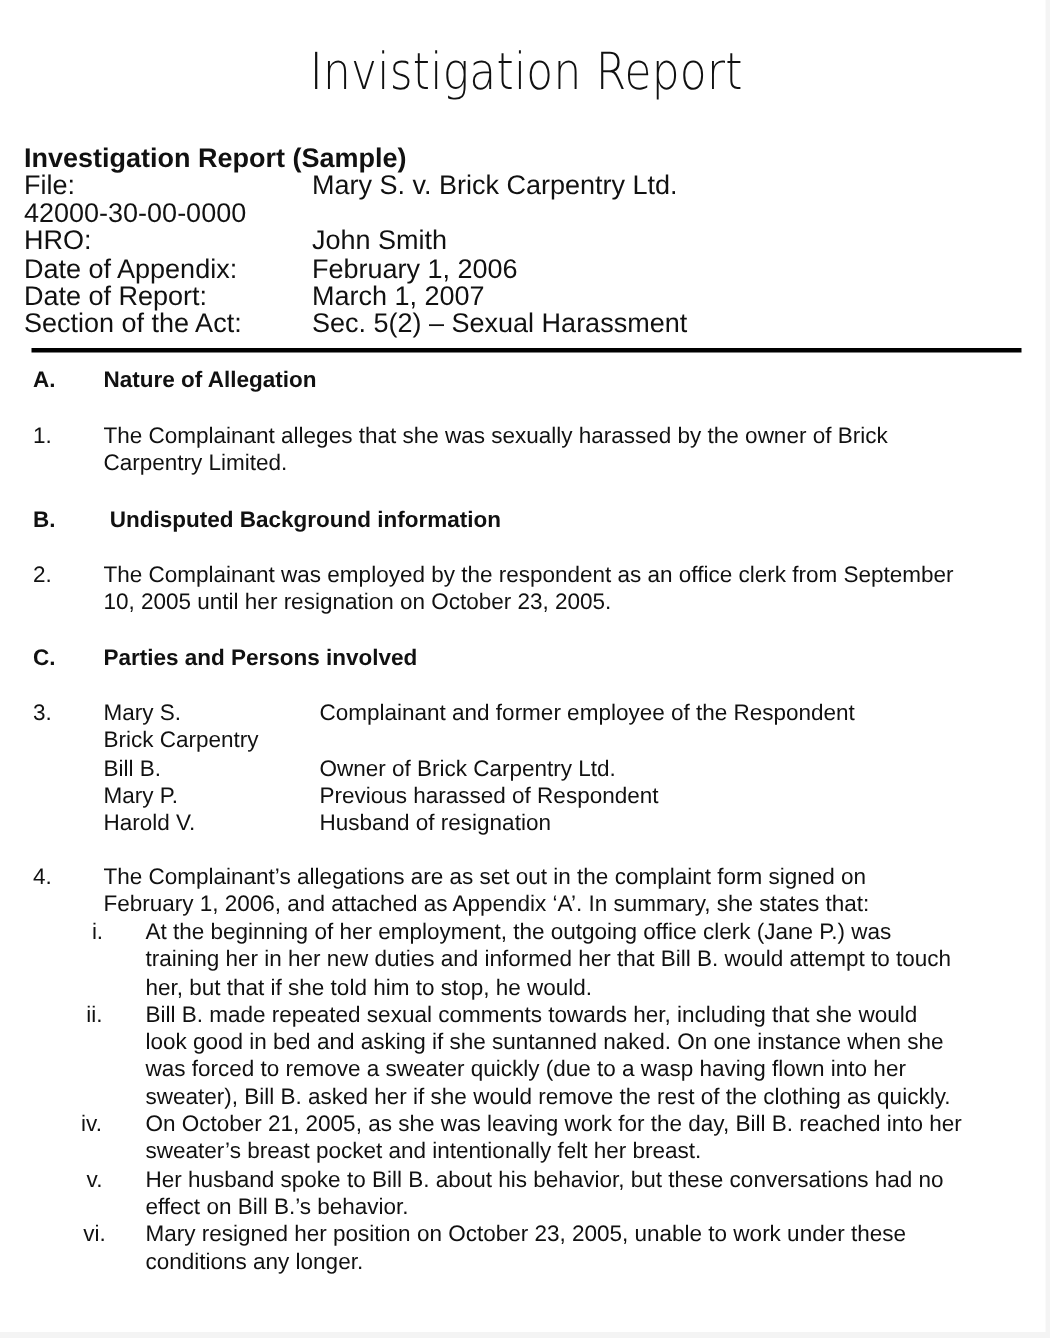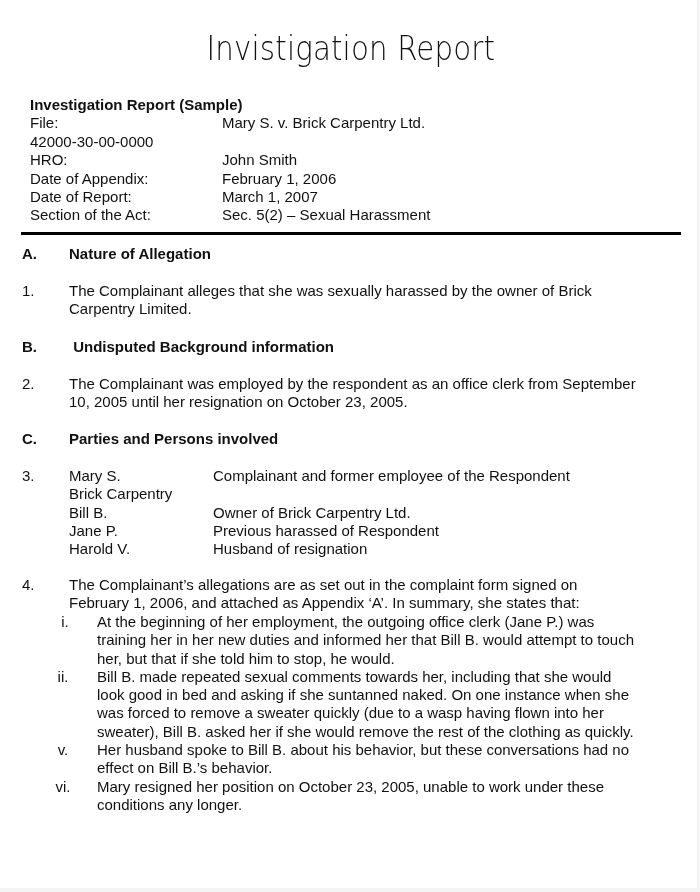--- a/index.html
+++ b/index.html
@@ -18,22 +18,22 @@
     position: absolute; left: 0; top: 28px; width: 700px;
     text-align: center;
     font-family: "DejaVu Sans", sans-serif;
     font-weight: 300;
     font-size: 34px; letter-spacing: 0.2px;
     color: #111;
     transform: scaleX(0.86);
     transform-origin: 356px 0;
   }
   .meta {
-    position: absolute; left: 30px; top: 96px;
-    font-size: 15px; line-height: 18.4px;
+    position: absolute; left: 16px; top: 96px;
+    font-size: 18px; line-height: 18.4px;
   }
   .meta-heading { font-weight: bold; }
   .meta-row { display: flex; align-items: center; }
   .meta-label { width: 192px; }
   .rule {
     position: absolute; left: 21px; top: 232px;
     width: 660px; height: 3px; background: #000;
   }
   .block { position: absolute; font-size: 15px; line-height: 18.3px; }
   .num { position: absolute; left: 0; }
@@ -120,21 +120,21 @@
         <span>Complainant and former employee of the Respondent</span>
       </div>
       <div class="parties-row">
         <span class="parties-name">Brick Carpentry</span>
       </div>
       <div class="parties-row">
         <span class="parties-name">Bill B.</span>
         <span>Owner of Brick Carpentry Ltd.</span>
       </div>
       <div class="parties-row">
-        <span class="parties-name">Jane P.</span>
+        <span class="parties-name">Mary P.</span>
         <span>Previous harassed of Respondent</span>
       </div>
       <div class="parties-row">
         <span class="parties-name">Harold V.</span>
         <span>Husband of resignation</span>
       </div>
     </div>
   </div>
 
   <div class="block" style="left:22px; top:576px; width:670px;">
@@ -157,20 +157,27 @@
     <div class="sub-item">
       <span class="sub-num" style="left:22px;">ii.</span>
       <div class="sub-text">
         <div>Bill B. made repeated sexual comments towards her, including that she would</div>
         <div>look good in bed and asking if she suntanned naked. On one instance when she</div>
         <div>was forced to remove a sweater quickly (due to a wasp having flown into her</div>
         <div>sweater), Bill B. asked her if she would remove the rest of the clothing as quickly.</div>
       </div>
     </div>
     <div class="sub-item">
+      <span class="sub-num" style="left:20px;">iv.</span>
+      <div class="sub-text">
+        <div>On October 21, 2005, as she was leaving work for the day, Bill B. reached into her</div>
+        <div>sweater’s breast pocket and intentionally felt her breast.</div>
+      </div>
+    </div>
+    <div class="sub-item">
       <span class="sub-num" style="left:22px;">v.</span>
       <div class="sub-text">
         <div>Her husband spoke to Bill B. about his behavior, but these conversations had no</div>
         <div>effect on Bill B.’s behavior.</div>
       </div>
     </div>
     <div class="sub-item">
       <span class="sub-num" style="left:22px;">vi.</span>
       <div class="sub-text">
         <div>Mary resigned her position on October 23, 2005, unable to work under these</div>

